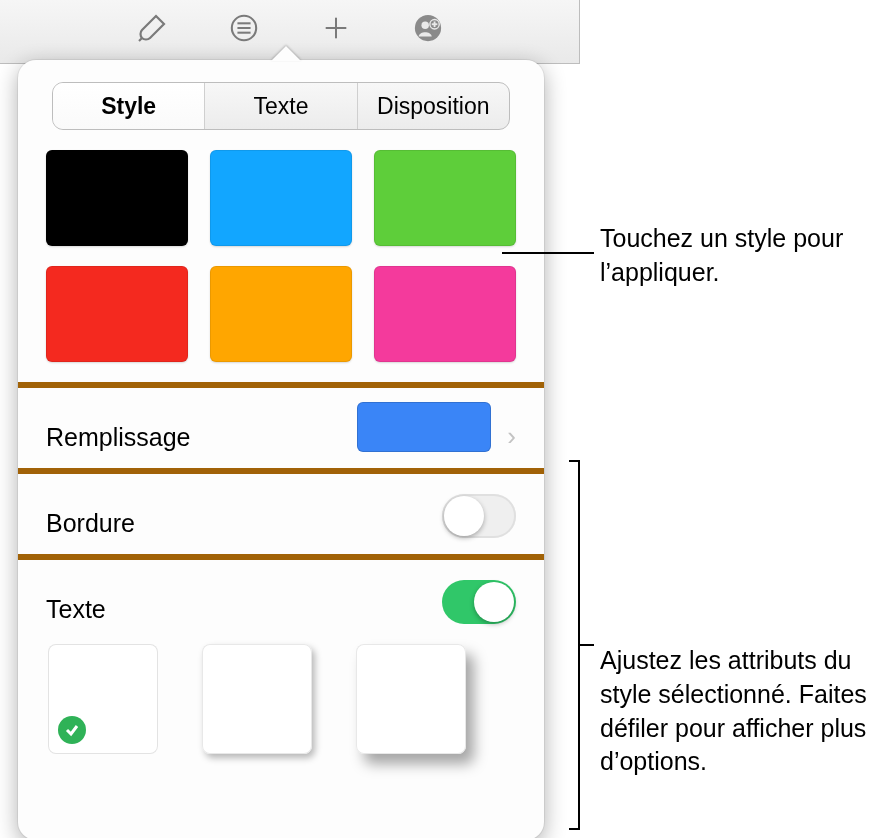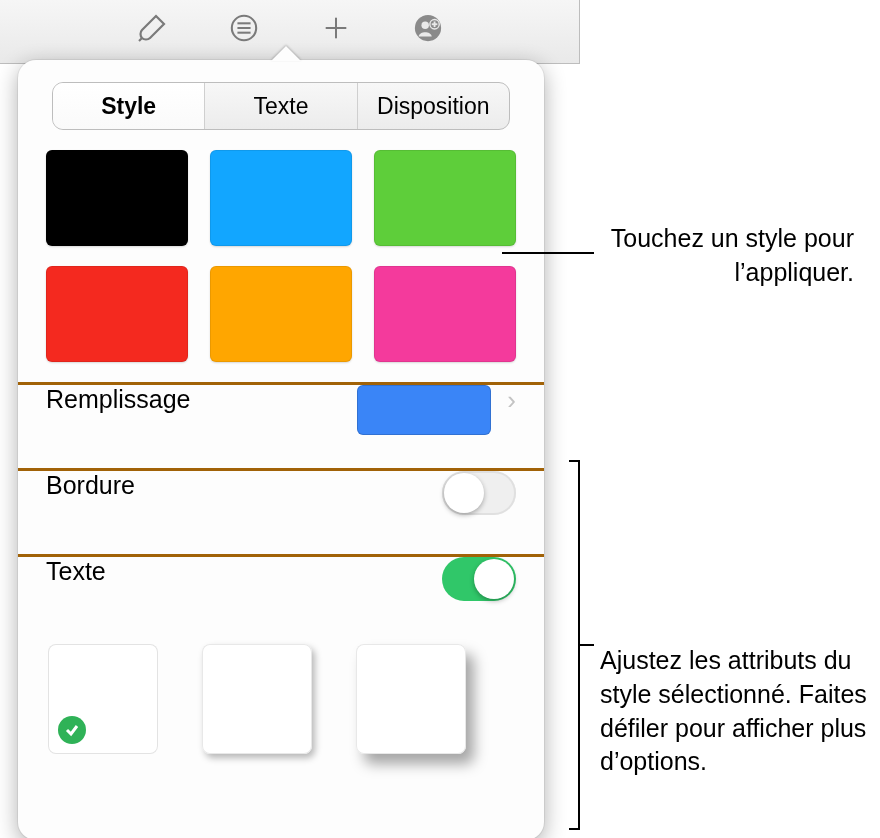--- a/index.html
+++ b/index.html
@@ -100,25 +100,25 @@
   .swatch {
     height: 96px;
     border-radius: 6px;
     box-shadow: 0 1px 2px rgba(0,0,0,.15), inset 0 0 0 1px rgba(0,0,0,.08);
     cursor: pointer;
   }
 
   
   .row {
     display: flex;
-    align-items: flex-start;
+    align-items: flex-end;
     justify-content: space-between;
-    padding: 0 28px;
+    padding: 16px 28px;
     height: 86px;
-    border-top: 3px solid #a16207;
+    border-top: 6px solid #a16207;
     font-size: 25px;
     color: #000;
   }
   .row:first-of-type { border-top: none; }
   .row .label { flex: 1; }
 
   .fill-swatch {
     width: 134px; height: 50px;
     border-radius: 6px;
     background: #3a85f7;
@@ -300,20 +300,20 @@
       <div class="preset p2"></div>
       <div class="preset p3"></div>
     </div>
 
   </div>
 </div>
 
 <div class="callouts">
 
   <div class="leader" style="left:-38px; top:252px; width:92px;"></div>
-  <div class="callout-text" style="left:44px; top:222px; width:270px;text-align:right;">Touchez un style pour l’appliquer.</div>
+  <div class="callout-text" style="left:60px; top:222px; width:270px;">Touchez un style pour l’appliquer.</div>
 
   <div class="leader-v" style="left:38px; top:460px; height:370px;"></div>
   <div class="tick" style="left:29px; top:460px;"></div>
   <div class="tick" style="left:29px; top:828px;"></div>
   <div class="leader" style="left:38px; top:644px; width:16px;"></div>
   <div class="callout-text" style="left:60px; top:644px; width:280px;">Ajustez les attributs du style sélectionné. Faites défiler pour afficher plus d’options.</div>
 </div>
 
 </body></html>

